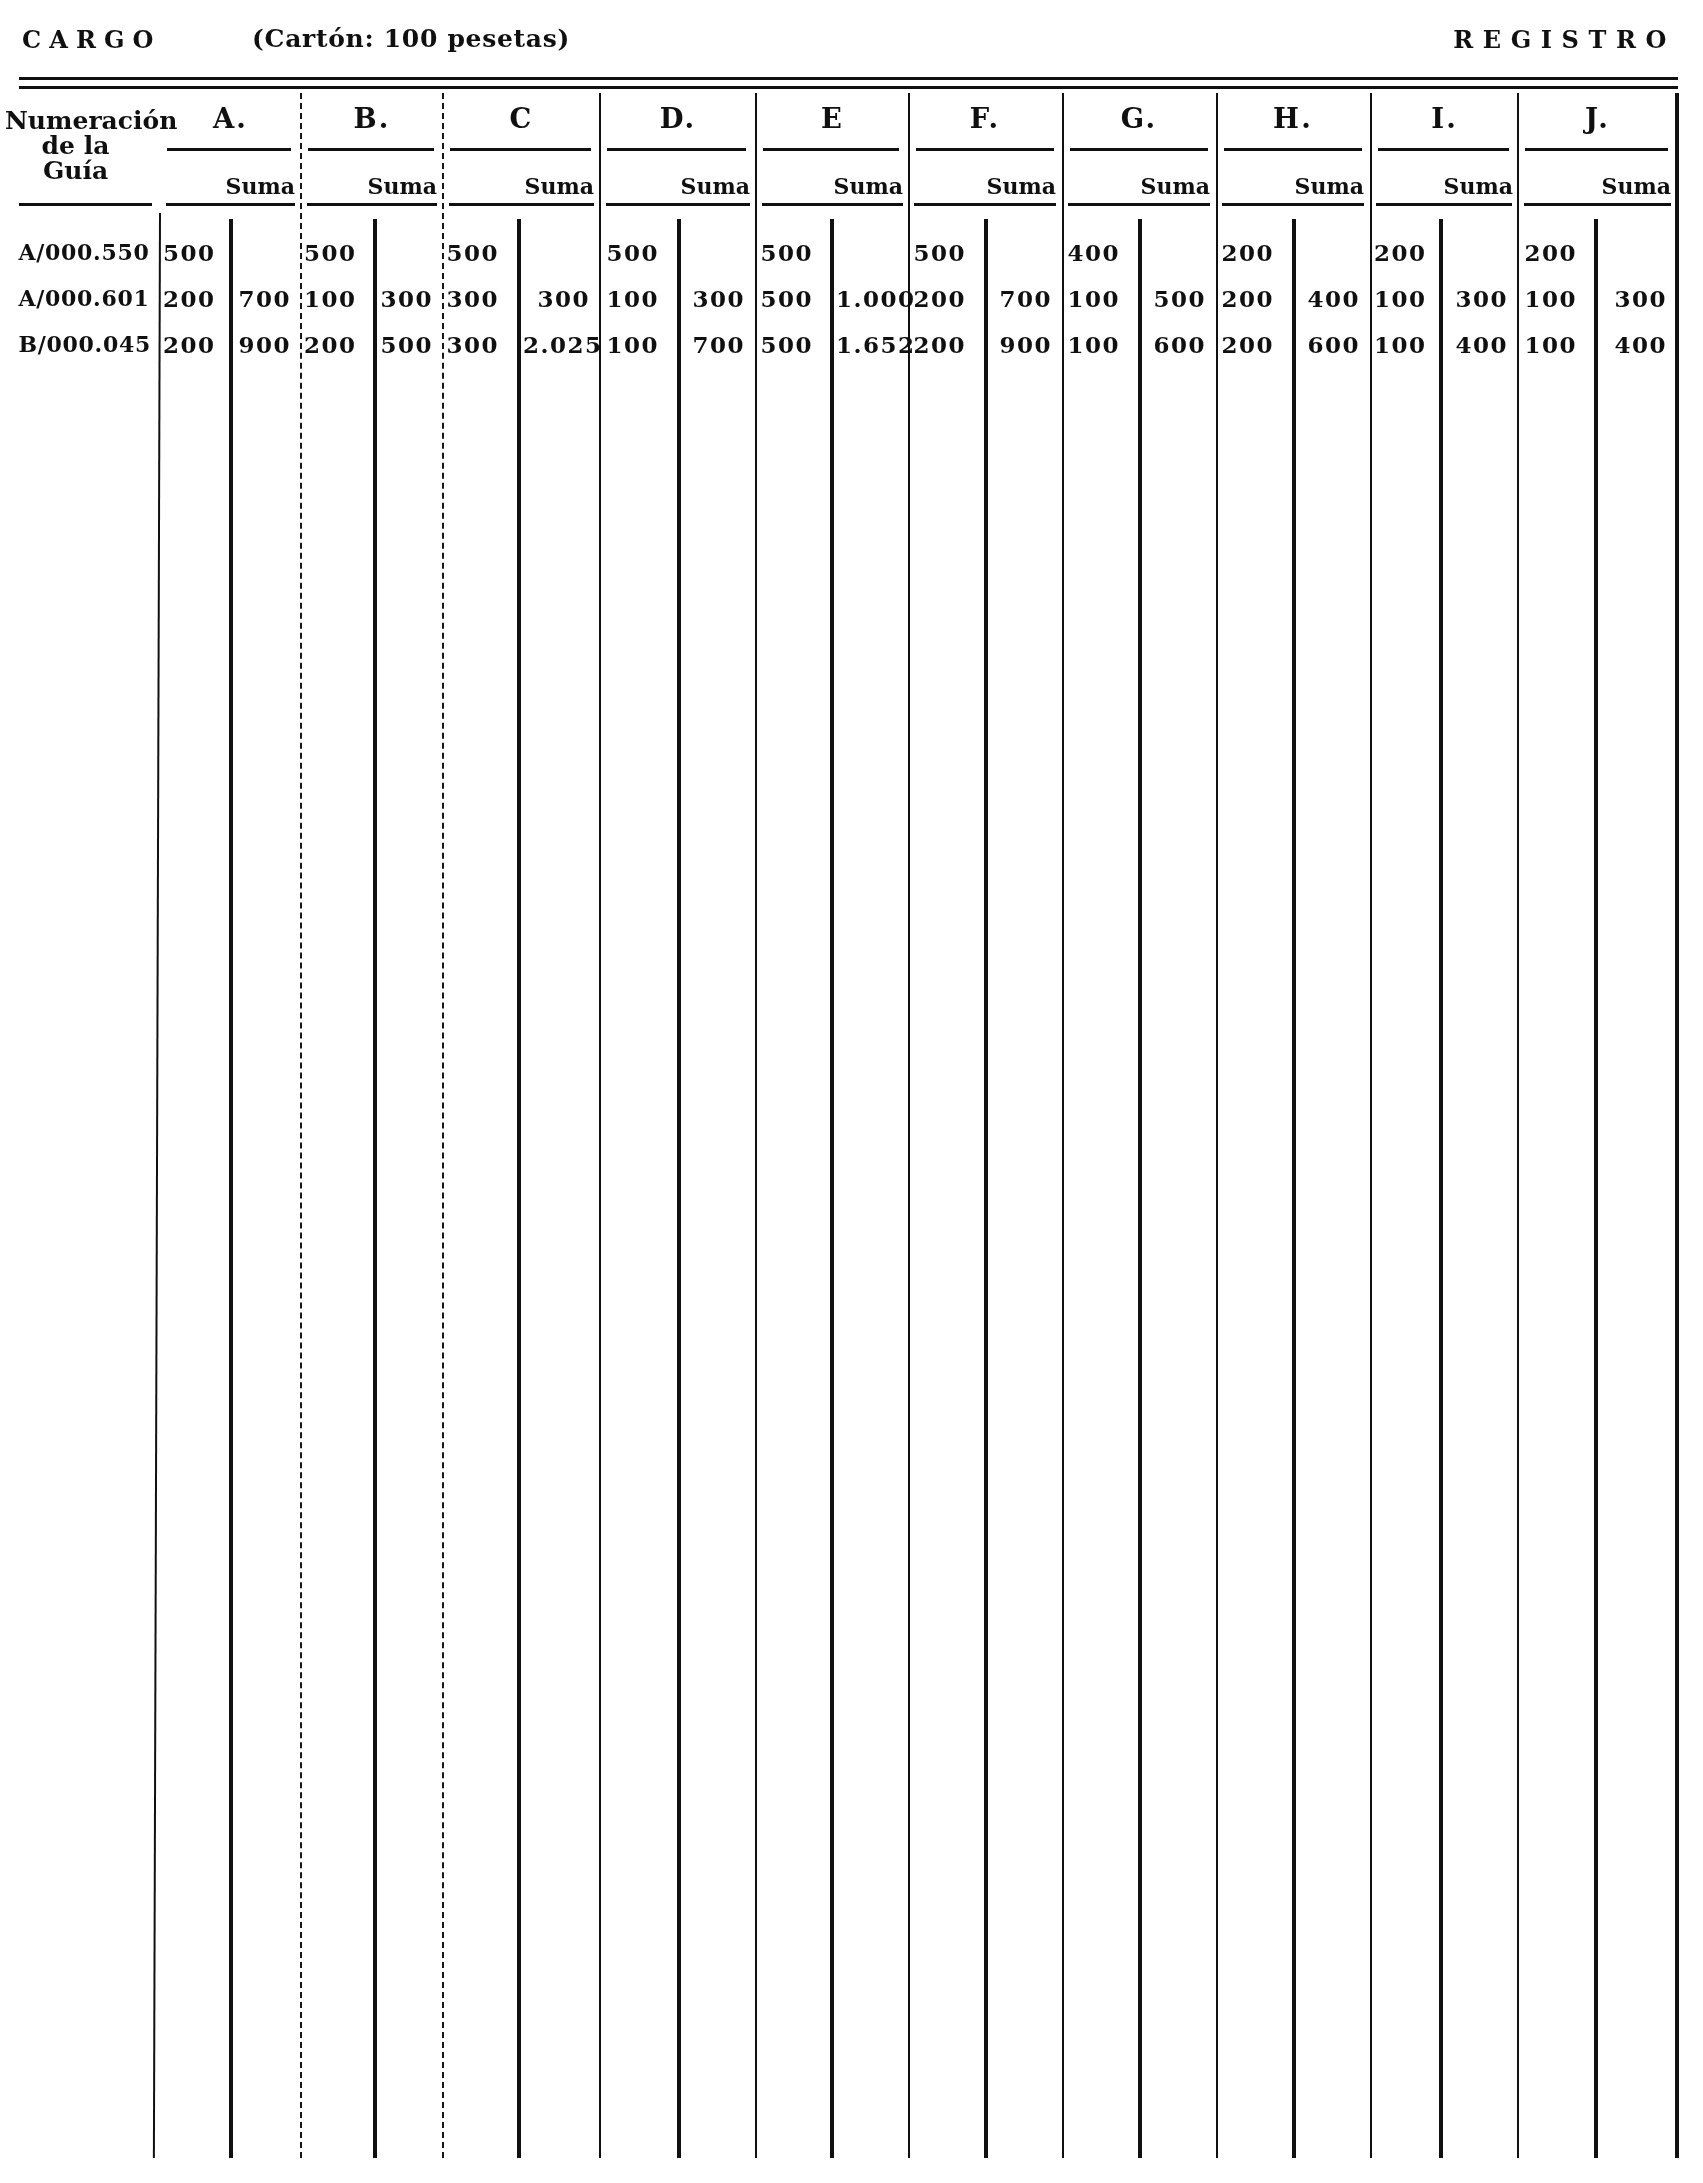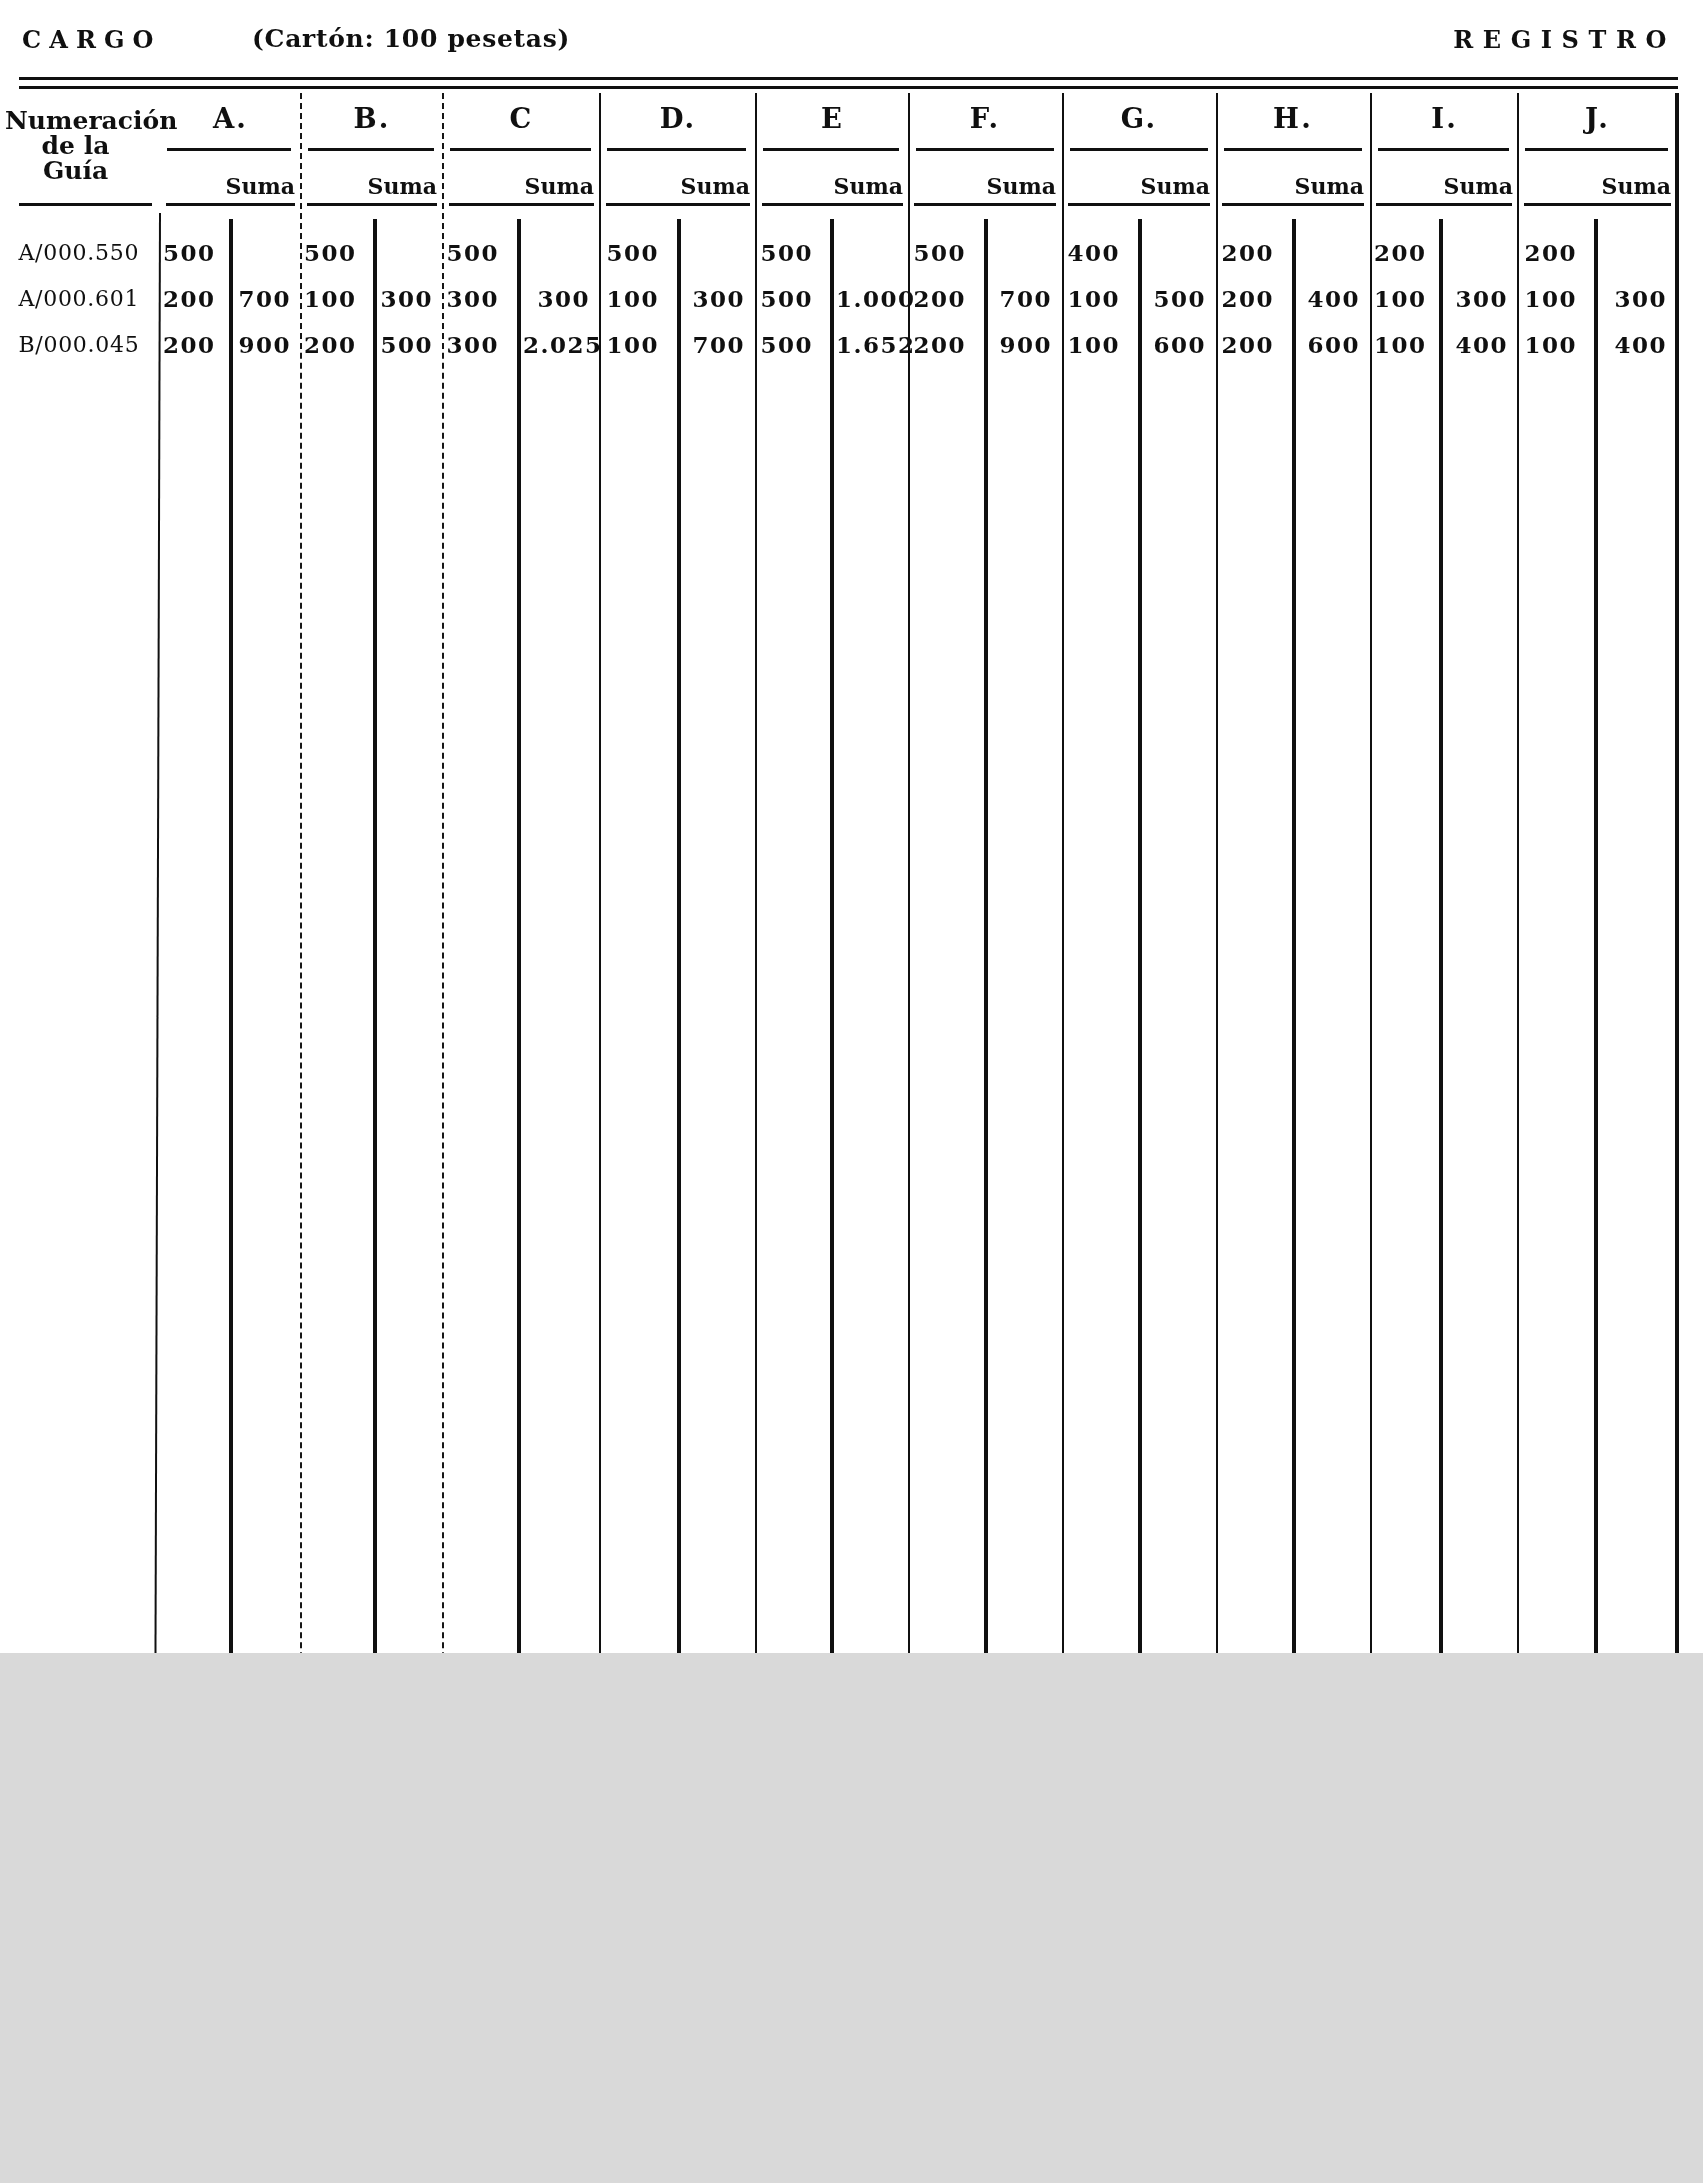--- a/index.html
+++ b/index.html
@@ -3,21 +3,21 @@
 <meta charset="utf-8">
 <style>
   html, body {
     margin: 0;
     padding: 0;
     background: #d9d9d9;
   }
   .sheet {
     position: relative;
     width: 1703px;
-    height: 1653px;
+    height: 2183px;
     margin: 0 auto;
     background: #ffffff;
     overflow: hidden;
     font-family: "DejaVu Serif", "Liberation Serif", serif;
     color: #101010;
   }
   .txt {
     position: absolute;
     font-weight: 700;
     color: #101010;
@@ -75,21 +75,21 @@
     text-align: right;
     font-size: 22px;
     font-weight: 700;
   }
   .guia-cell {
     position: absolute;
     left: 18.5px;
     width: 107px;
     text-align: right;
     font-size: 22px;
-    font-weight: 400;
+    font-weight: 700;
     line-height: 25px;
     letter-spacing: 0.7px;
   }
   .num-cell {
     position: absolute;
     text-align: right;
     font-size: 23px;
     font-weight: 700;
     line-height: 25px;
     letter-spacing: 1.5px;

